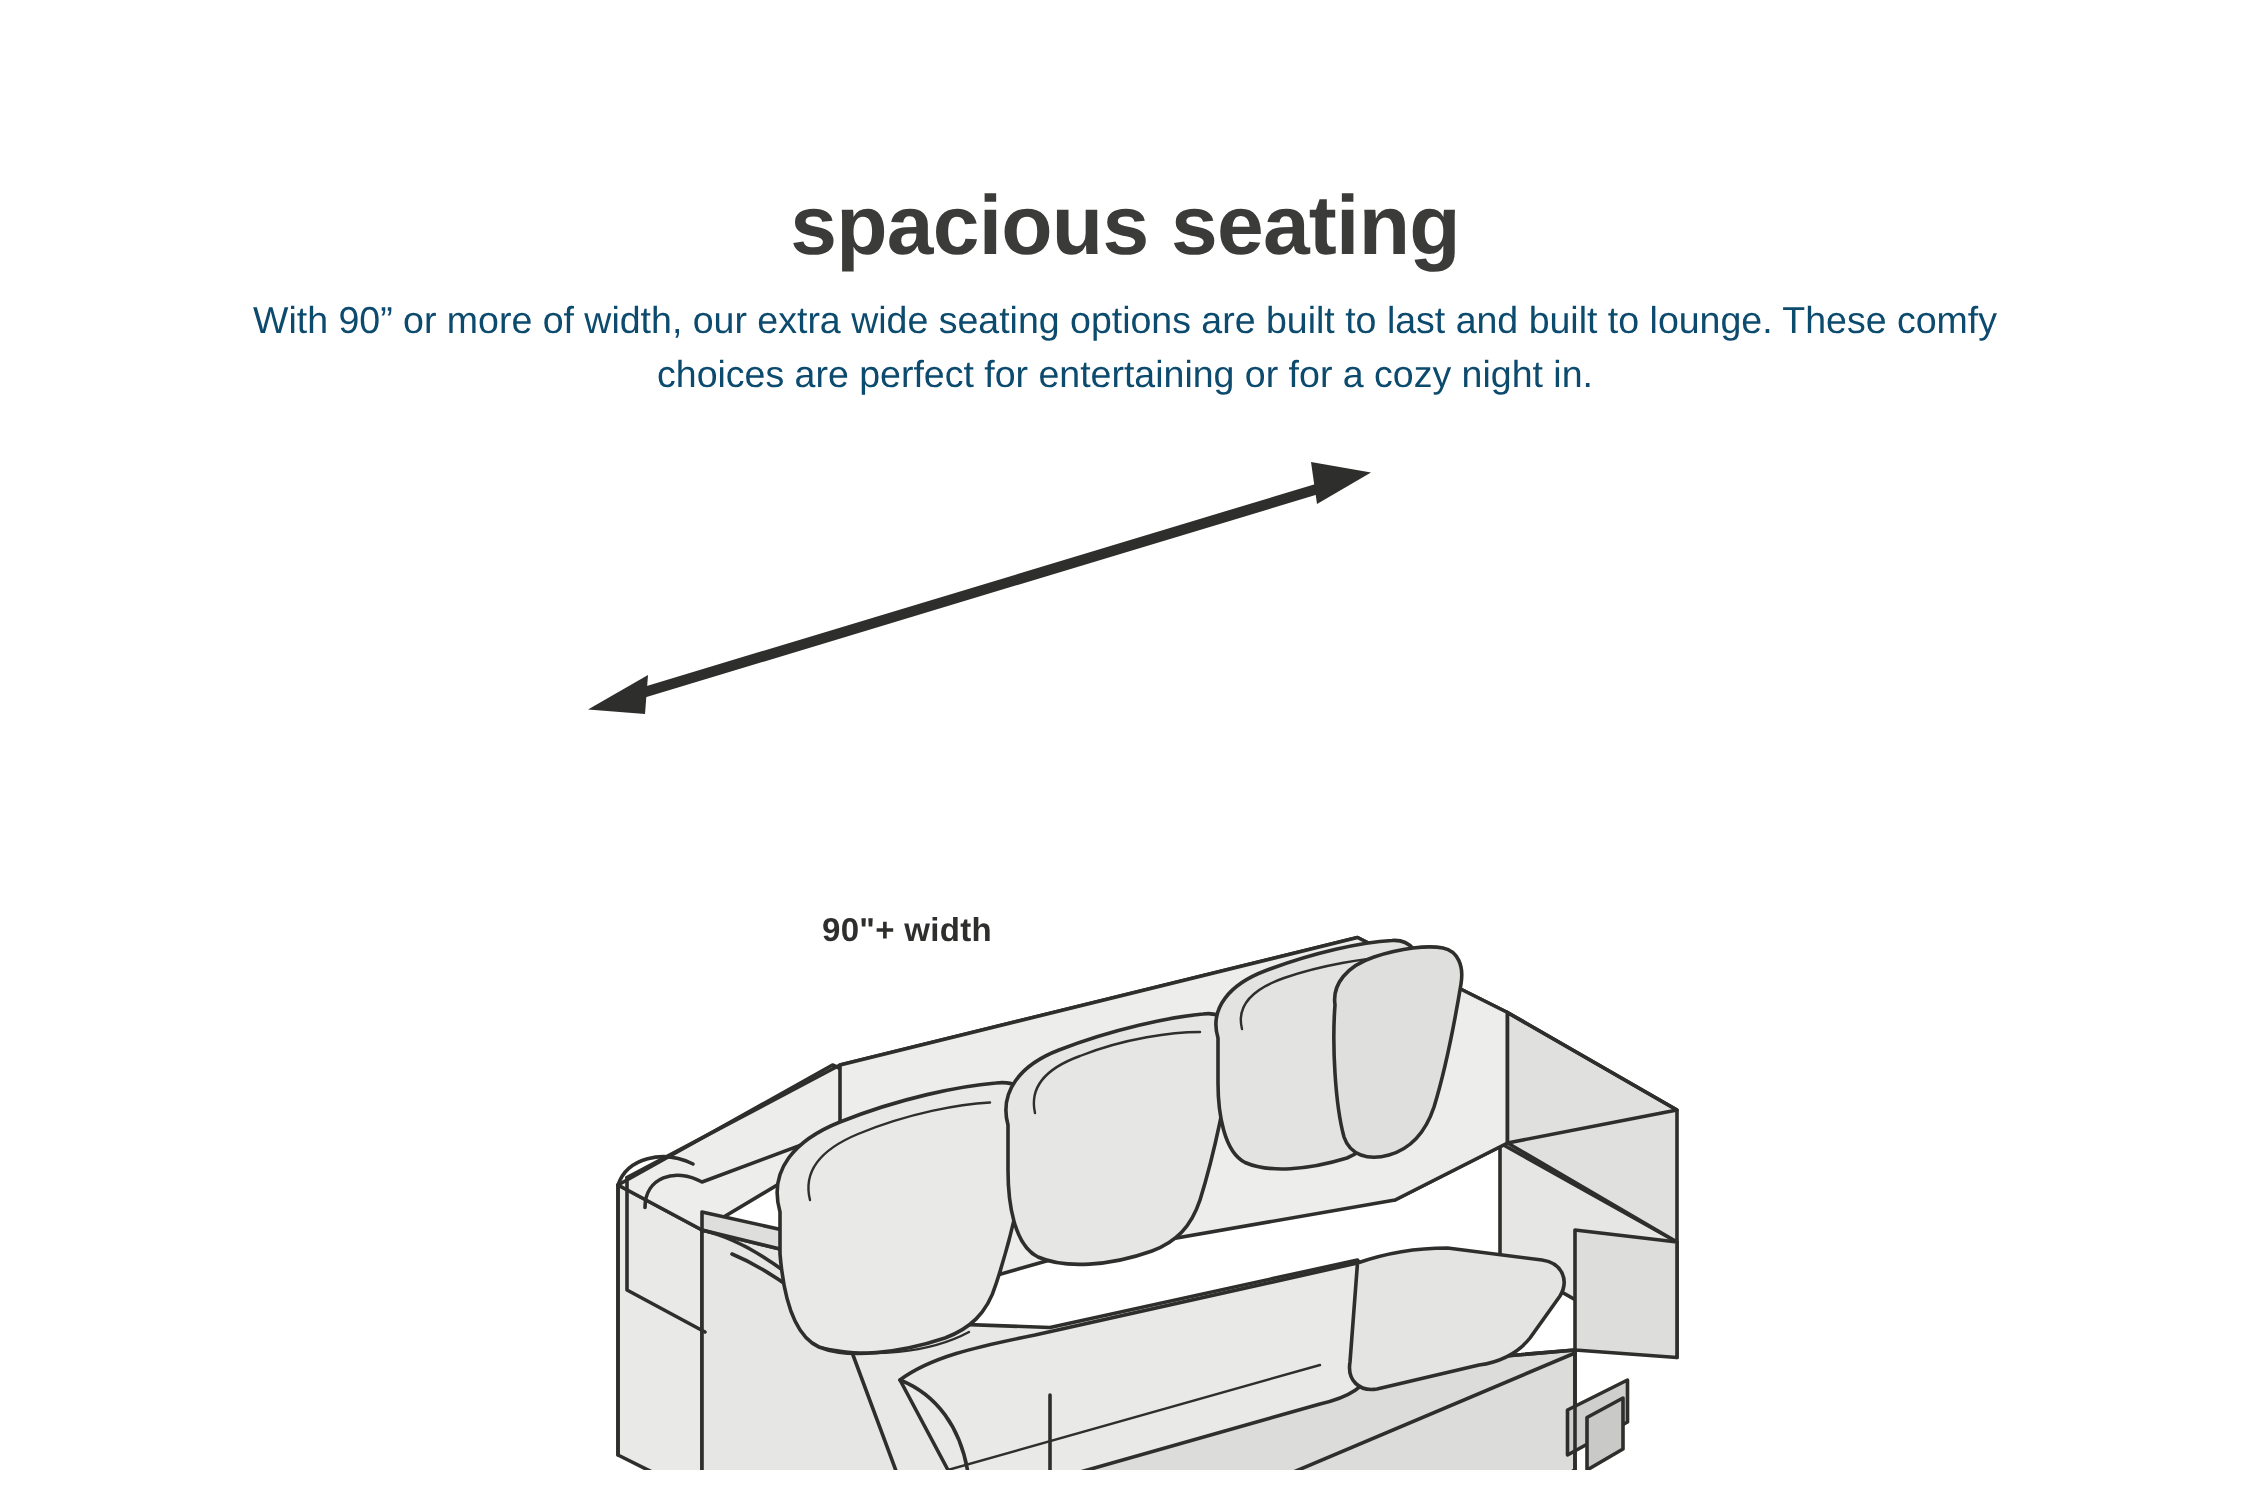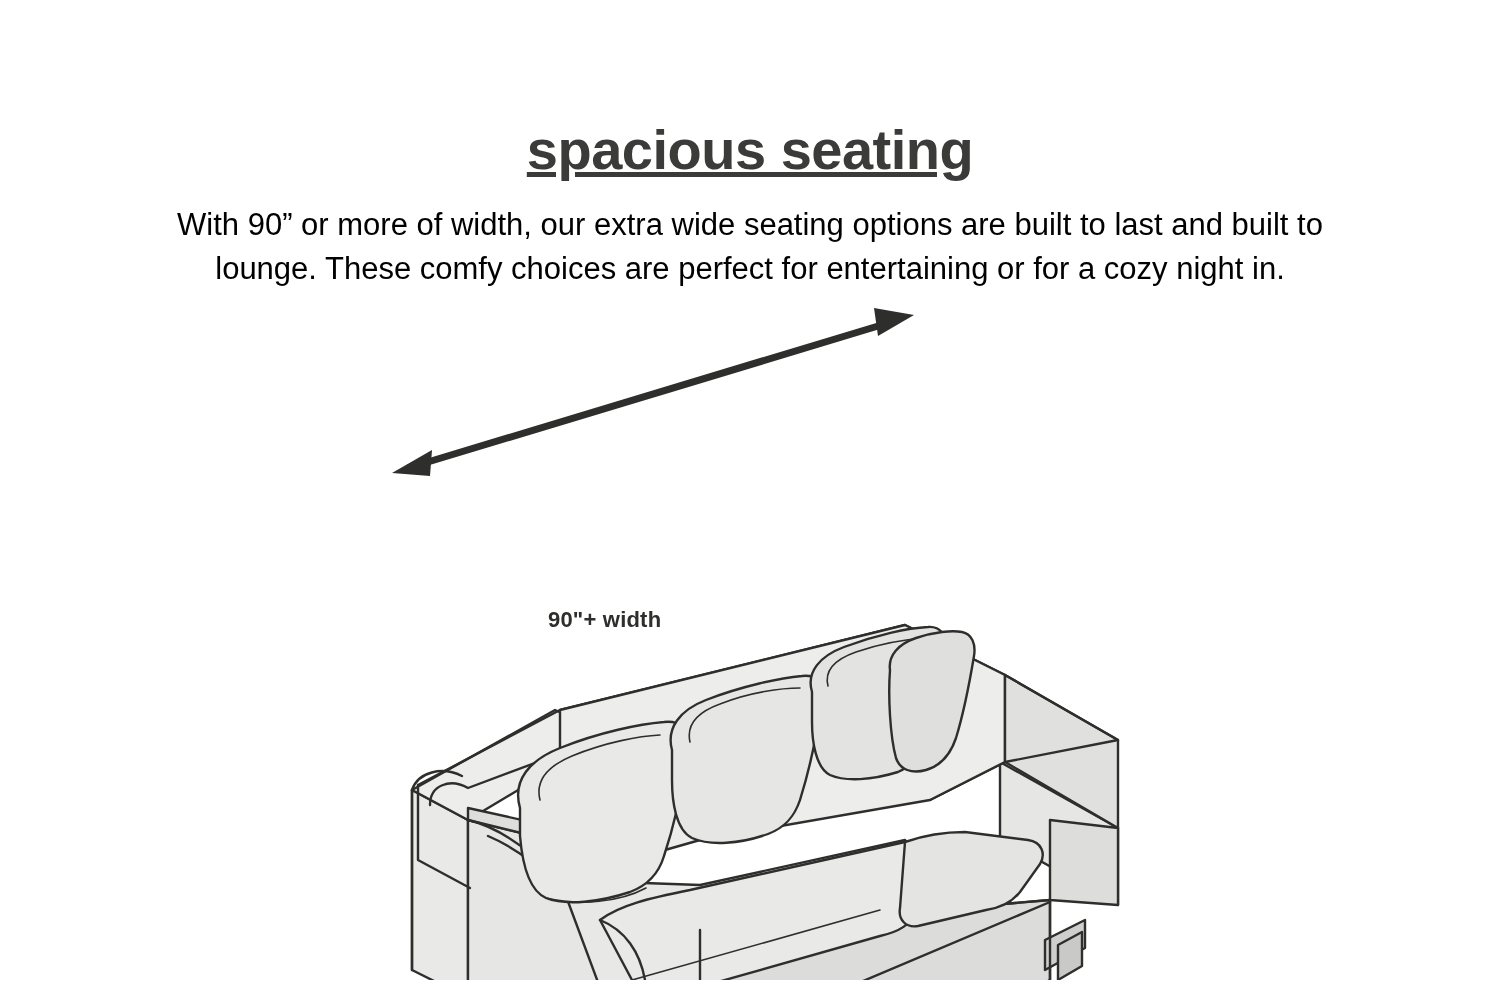--- a/index.html
+++ b/index.html
@@ -25,32 +25,31 @@
     position: absolute;
     top: 83px;
     left: 0;
     width: 1500px;
     text-align: center;
     font-size: 56px;
     font-weight: bold;
     letter-spacing: -0.5px;
     color: #3b3b39;
     line-height: 1.05;
-    text-decoration: underline;
   }
   .subcopy {
     position: absolute;
     top: 172px;
     left: 150px;
     width: 1200px;
     text-align: center;
-    font-size: 31px;
+    font-size: 25px;
     font-weight: normal;
     line-height: 1.42;
-    color: #000000;
+    color: #0c4a6e;
   }
   .diagram {
     position: absolute;
     top: 280px;
     left: 0;
     width: 1500px;
     height: 700px;
   }
   .dim-label {
     position: absolute;

